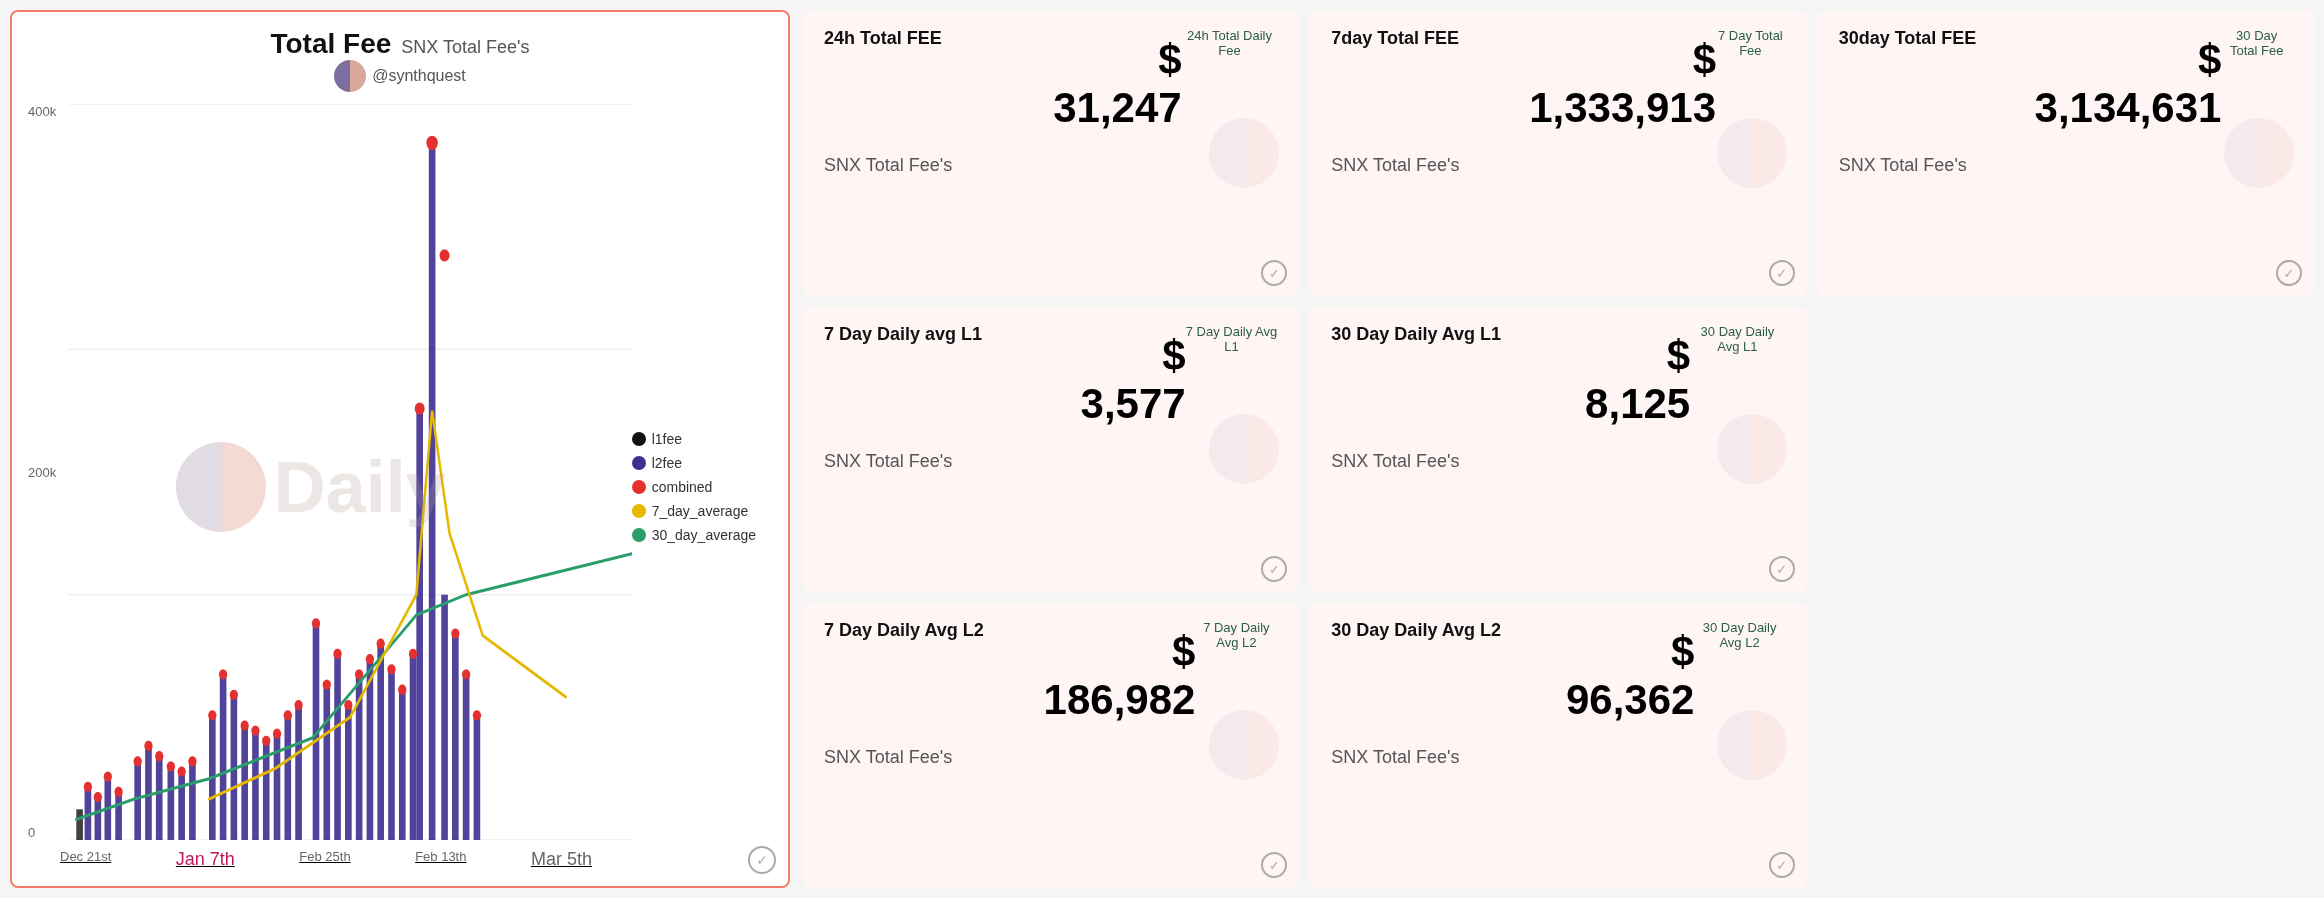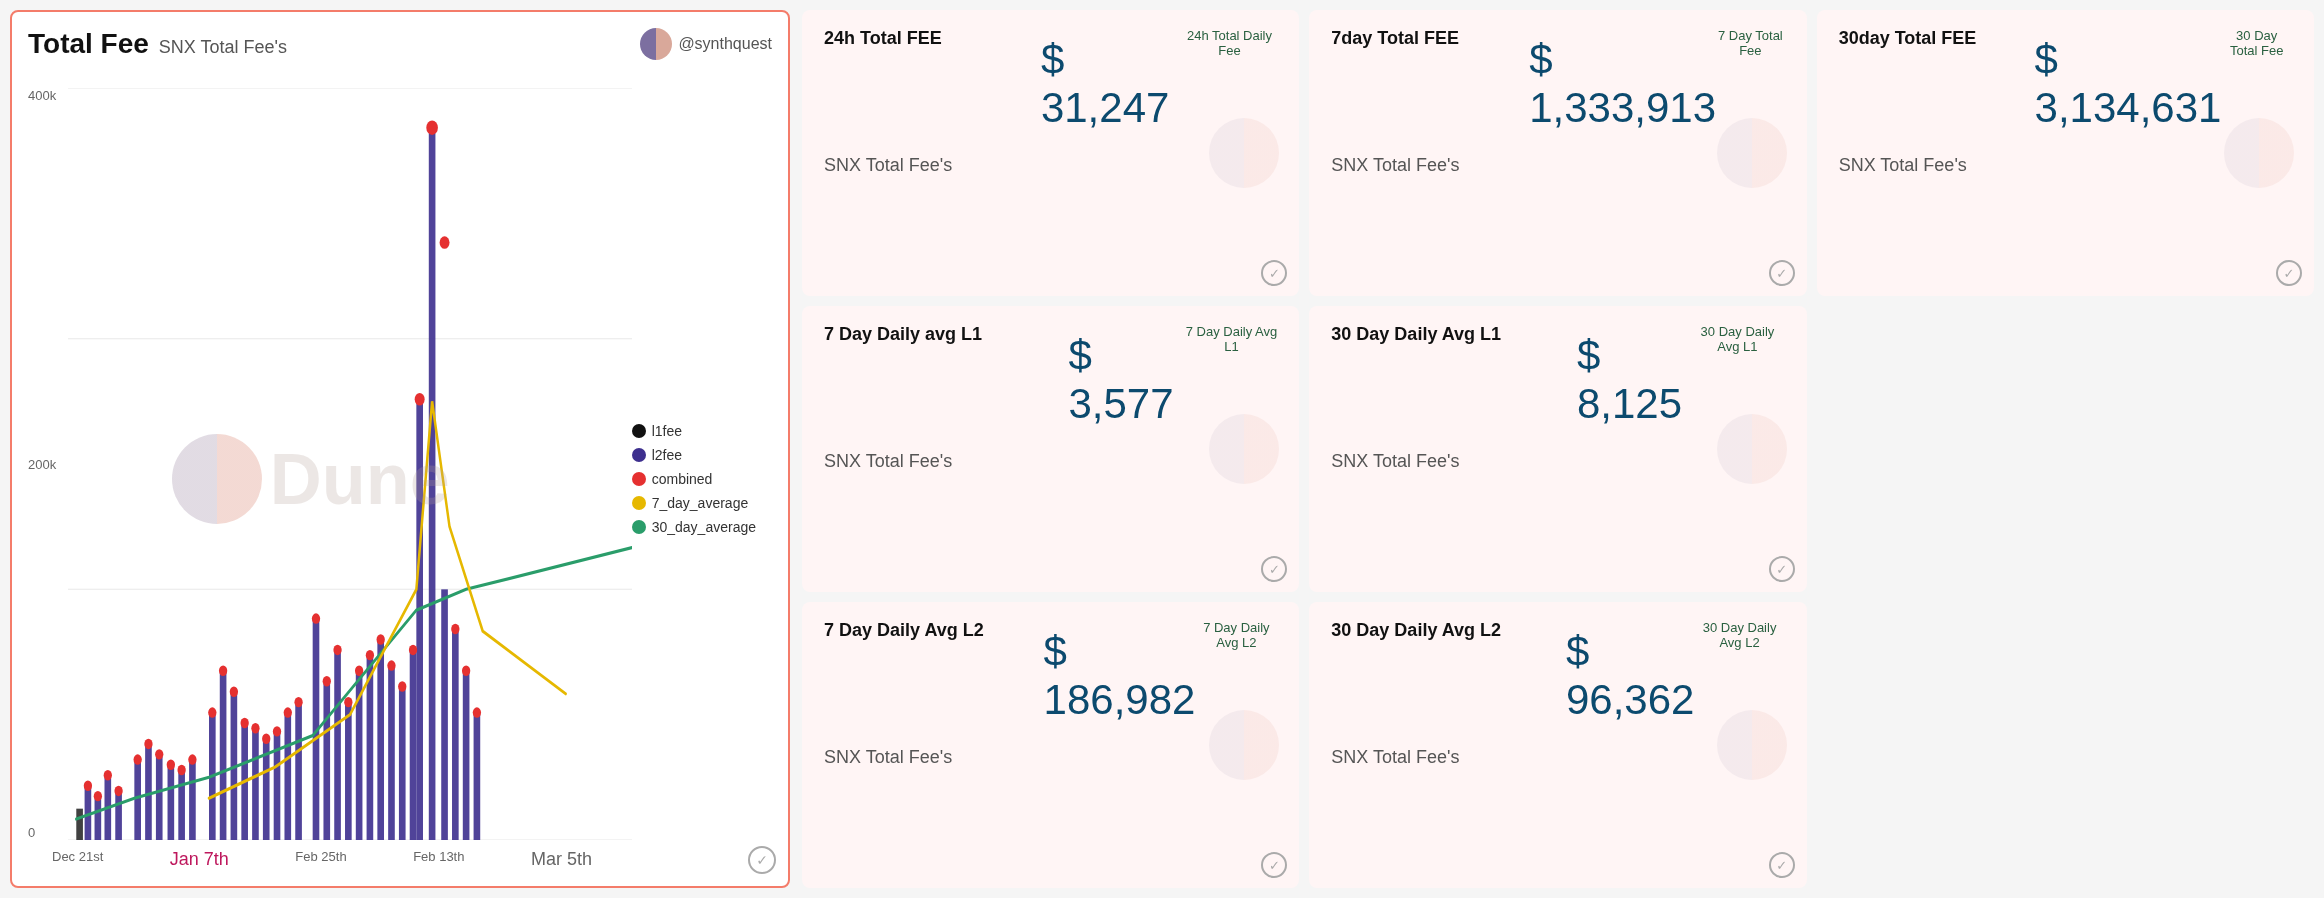--- a/index.html
+++ b/index.html
@@ -23,21 +23,22 @@
       min-width: 780px;
       height: 878px;
       position: relative;
       display: flex;
       flex-direction: column;
     }
     .chart-header {
       display: flex;
       align-items: center;
       justify-content: space-between;
-      margin-bottom: 20px;
+      margin-bottom: 4px;
+      flex-direction: column;
     }
     .chart-title-group {
       display: flex;
       align-items: baseline;
       gap: 10px;
     }
     .chart-title {
       font-size: 28px;
       font-weight: 800;
       color: #111;
@@ -159,23 +160,23 @@
       font-weight: 700;
       color: #111;
     }
     .card-title-sub {
       font-size: 18px;
       color: #555;
       font-weight: 400;
     }
     .card-value {
       font-size: 42px;
-      font-weight: 400;
-      color: #0c4a6e;
-      text-align: left;
+      font-weight: 700;
+      color: #000000;
+      text-align: right;
       margin: 8px 0 4px;
     }
     .card-label {
       font-size: 13px;
       color: #2a6040;
       text-align: center;
     }
     .card-check {
       position: absolute;
       bottom: 10px;
@@ -324,21 +325,21 @@
       <rect x="412" y="540" width="8" height="180" fill="#3d2f8e" opacity="0.9"></rect>
       <circle cx="416" cy="538" r="5" fill="#e53030"></circle>
 
       <polyline points="10,700 80,680 170,660 295,620 420,500 480,480 680,440" fill="none" stroke="#2a9d6a" stroke-width="3" stroke-linecap="round"></polyline>
 
       <polyline points="170,680 250,650 340,600 420,480 439,300 460,420 500,520 600,580" fill="none" stroke="#e6b800" stroke-width="3" stroke-linecap="round"></polyline>
     </svg>
 
     <div class="dune-watermark">
       <div class="dune-circle"></div>
-      <span>Dune</span>
+      <span>Daily</span>
     </div>
 
     <div class="legend">
       <div class="legend-item">
         <div class="legend-dot" style="background:#111;"></div>
         <span>l1fee</span>
       </div>
       <div class="legend-item">
         <div class="legend-dot" style="background:#3d2f8e;"></div>
         <span>l2fee</span>
@@ -350,21 +351,21 @@
       <div class="legend-item">
         <div class="legend-dot" style="background:#e6b800;"></div>
         <span>7_day_average</span>
       </div>
       <div class="legend-item">
         <div class="legend-dot" style="background:#2a9d6a;"></div>
         <span>30_day_average</span>
       </div>
     </div>
 
-    <div style="position:absolute; bottom:0; left:24px; right:180px; display:flex; justify-content:space-between;">
+    <div style="position:absolute; bottom:0; left:32px; right:180px; display:flex; justify-content:space-between;text-decoration:underline;">
       <span style="font-size:13px;color:#666;">Dec 21st</span>
       <span style="font-size:18px;color:#be185d;">Jan 7th</span>
       <span style="font-size:13px;color:#666;">Feb 25th</span>
       <span style="font-size:13px;color:#666;">Feb 13th</span>
       <span style="font-size:18px;color:#666;">Mar 5th</span>
     </div>
   </div>
 
   <div class="check-icon">✓</div>
 </div>

